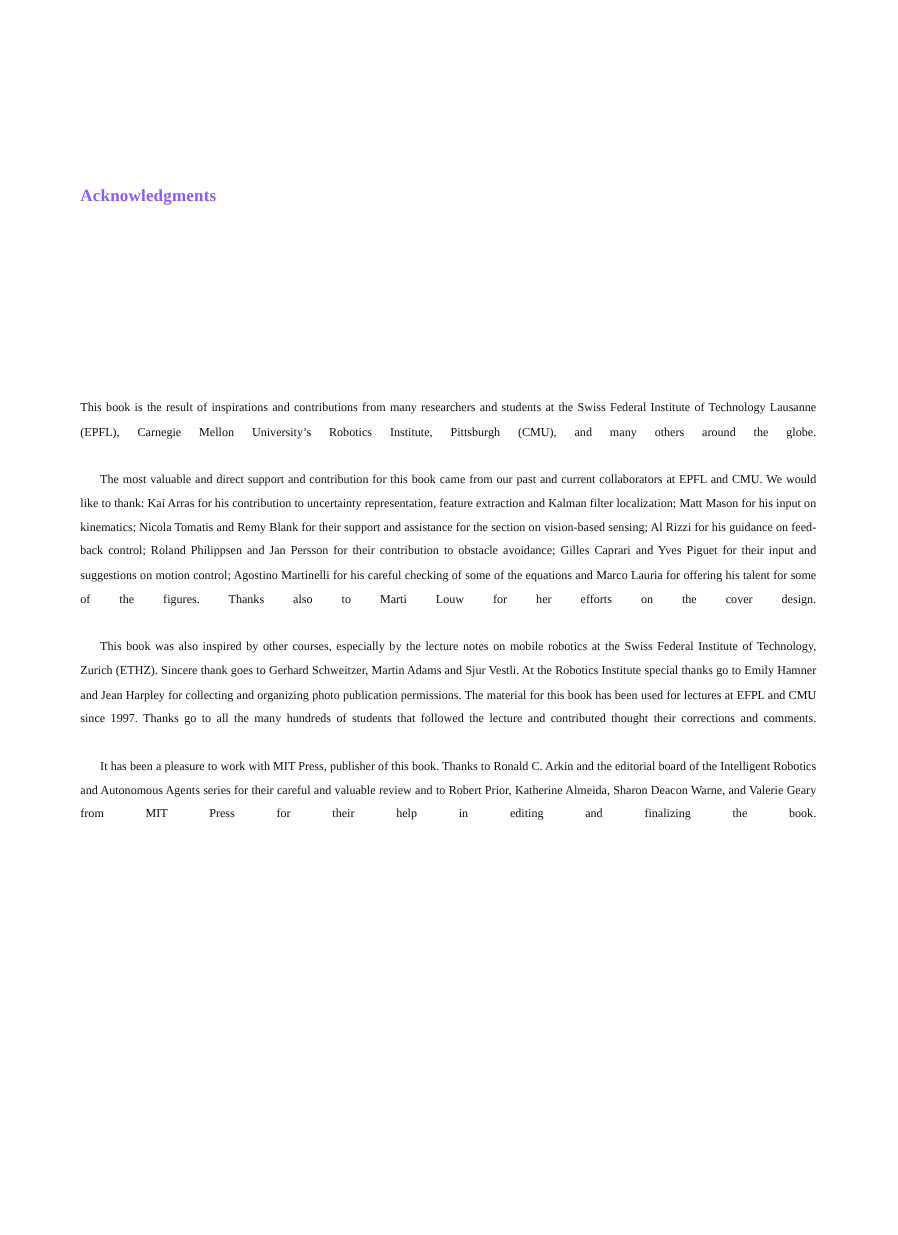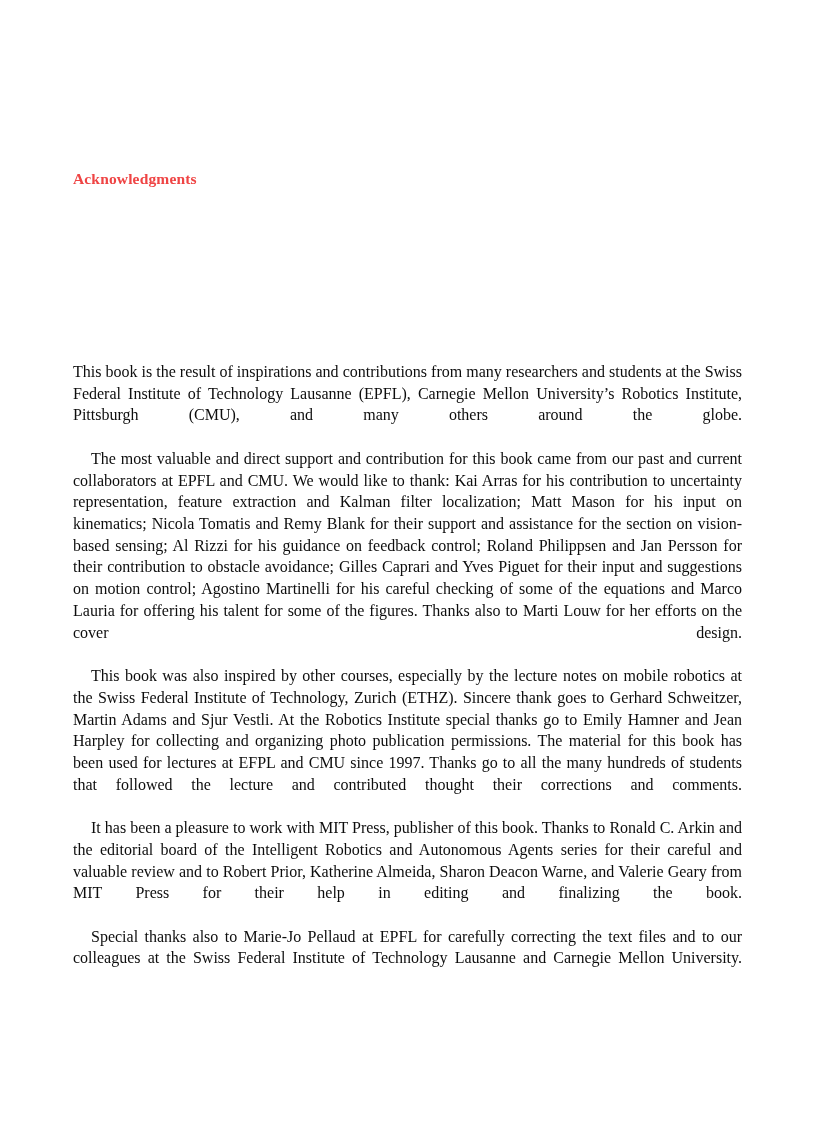--- a/index.html
+++ b/index.html
@@ -19,35 +19,35 @@
 
   .chapter-title {
     position: absolute;
     left: 73px;
     top: 170px;
     width: 669px;
     font-family: "Liberation Serif", "DejaVu Serif", serif;
     font-weight: bold;
     font-size: 15.5px;
     letter-spacing: 0.15px;
-    color: #ef4444;
+    color: #8b5cf6;
     margin: 0;
     line-height: 1.2;
   }
 
   .body-block {
     position: absolute;
     left: 73px;
     top: 361px;
     width: 669px;
   }
 
   p.para {
     font-family: "Liberation Serif", "DejaVu Serif", serif;
-    font-size: 16px;
+    font-size: 11px;
     line-height: 21.72px;
     color: #0d0d0d;
     text-align: justify;
     text-justify: inter-word;
     margin: 0;
     text-indent: 18px;
     -webkit-hyphens: manual;
     hyphens: manual;
   }
 
@@ -67,16 +67,15 @@
 
 <div class="page">
 
   <h1 class="chapter-title">Acknowledgments</h1>
 
   <div class="body-block">
     <p class="para first">This book is the result of inspirations and contributions from many researchers and students at the Swiss Federal Institute of Technology Lausanne (EPFL), Carnegie Mellon Univer­sity’s Robotics Institute, Pittsburgh (CMU), and many others around the globe.</p>
     <p class="para">The most valuable and direct support and contribution for this book came from our past and current collaborators at EPFL and CMU. We would like to thank: Kai Arras for his con­tribution to uncertainty representation, feature extraction and Kalman filter localization; Matt Mason for his input on kinematics; Nicola Tomatis and Remy Blank for their support and assistance for the section on vision-based sensing; Al Rizzi for his guidance on feed­back control; Roland Philippsen and Jan Persson for their contribution to obstacle avoid­ance; Gilles Caprari and Yves Piguet for their input and suggestions on motion control; Agostino Martinelli for his careful checking of some of the equations and Marco Lauria for offering his talent for some of the figures. Thanks also to Marti Louw for her efforts on the cover design.</p>
     <p class="para">This book was also inspired by other courses, especially by the lecture notes on mobile robotics at the Swiss Federal Institute of Technology, Zurich (ETHZ). Sincere thank goes to Gerhard Schweitzer, Martin Adams and Sjur Vestli. At the Robotics Institute special thanks go to Emily Hamner and Jean Harpley for collecting and organizing photo publica­tion permissions. The material for this book has been used for lectures at EFPL and CMU since 1997. Thanks go to all the many hundreds of students that followed the lecture and contributed thought their corrections and comments.</p>
     <p class="para">It has been a pleasure to work with MIT Press, publisher of this book. Thanks to Ronald C. Arkin and the editorial board of the Intelligent Robotics and Autonomous Agents series for their careful and valuable review and to Robert Prior, Katherine Almeida, Sharon Deacon Warne, and Valerie Geary from MIT Press for their help in editing and finalizing the book.</p>
-    <p class="para">Special thanks also to Marie-Jo Pellaud at EPFL for carefully correcting the text files and to our colleagues at the Swiss Federal Institute of Technology Lausanne and Carnegie Mellon University.</p>
   </div>
 
 </div>
 
 </body></html>

